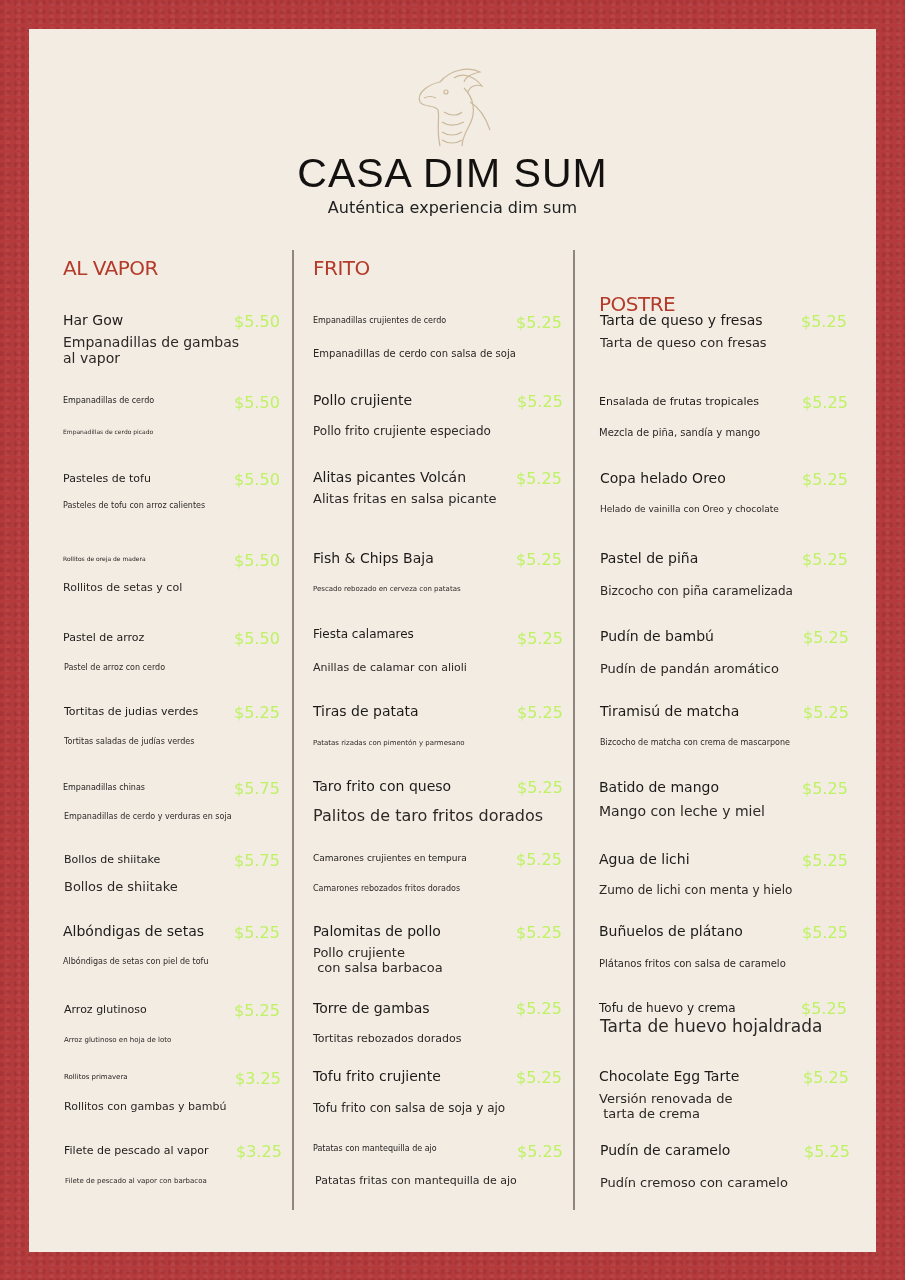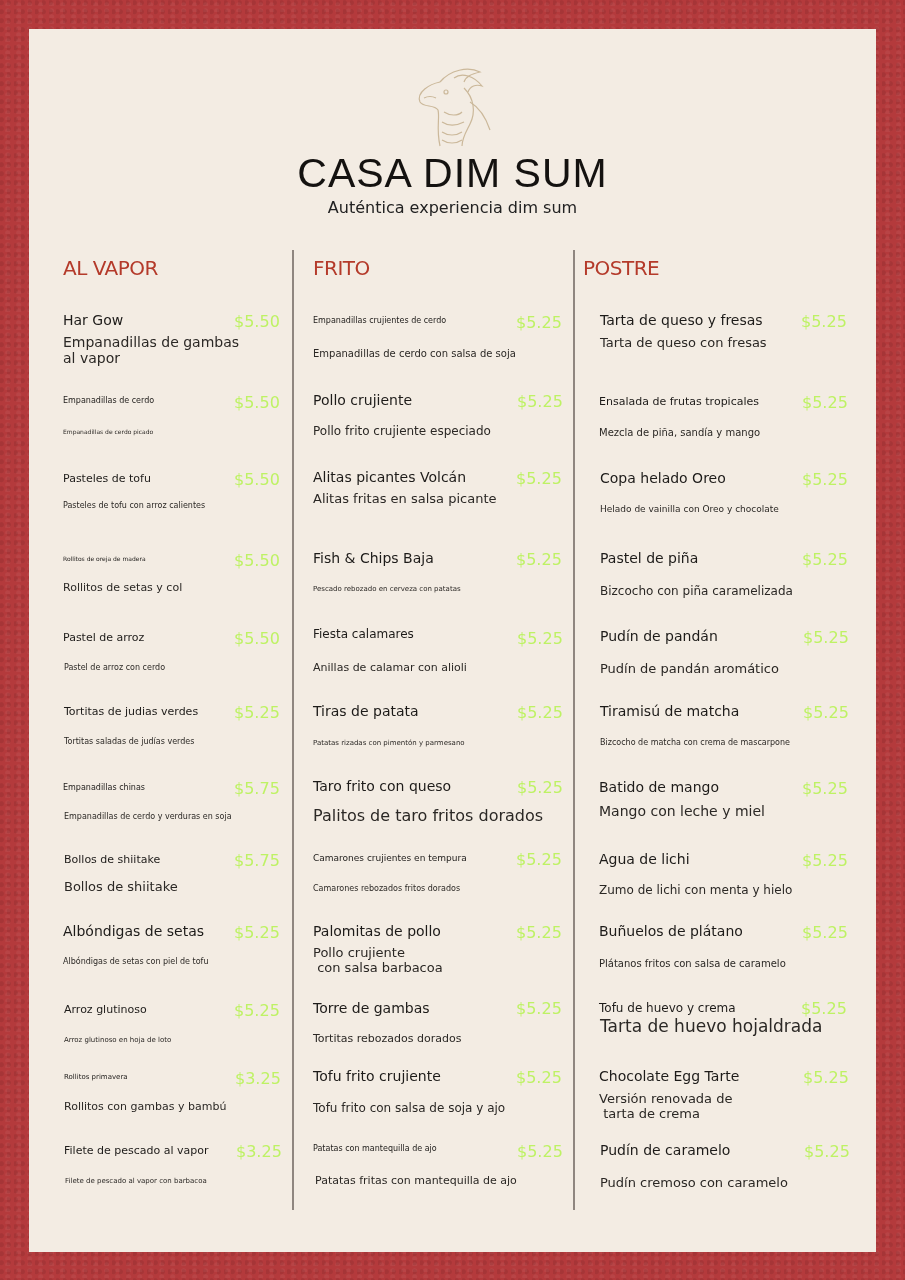--- a/index.html
+++ b/index.html
@@ -65,21 +65,21 @@
 </div>
 
 <div class="title">CASA DIM SUM</div>
 <div class="subtitle">Auténtica experiencia dim sum</div>
 
 <div class="divider" style="left:292px;"></div>
 <div class="divider" style="left:573px;"></div>
 
 <div class="section-title" style="left:63px;">AL VAPOR</div>
 <div class="section-title" style="left:313px;">FRITO</div>
-<div class="section-title" style="left:583px;">POSTRE</div>
+<div class="section-title" style="left:599px;margin-top:36px;">POSTRE</div>
 
 <div class="item" style="left:63px;top:312px;">
   <span class="name sz-l" style="top:0">Har Gow</span>
   <span class="price" style="left:171px;top:0">$5.50</span>
   <span class="desc sz-l" style="top:22px">Empanadillas de gambas
 al vapor</span>
 </div>
 <div class="item" style="left:63px;top:393px;">
   <span class="name sz-s" style="top:3px">Empanadillas de cerdo</span>
   <span class="price" style="left:171px;top:0">$5.50</span>
@@ -212,21 +212,21 @@
   <span class="name sz-l" style="top:0">Copa helado Oreo</span>
   <span class="price" style="left:202px;top:0">$5.25</span>
   <span class="desc sz-s" style="top:34px;font-size:9px">Helado de vainilla con Oreo y chocolate</span>
 </div>
 <div class="item" style="left:600px;top:550px;">
   <span class="name sz-l" style="top:0">Pastel de piña</span>
   <span class="price" style="left:202px;top:0">$5.25</span>
   <span class="desc sz-m" style="top:35px;font-size:12px">Bizcocho con piña caramelizada</span>
 </div>
 <div class="item" style="left:600px;top:628px;">
-  <span class="name sz-l" style="top:0">Pudín de pandán</span>
+  <span class="name sz-l" style="top:0">Pudín de bambú</span>
   <span class="price" style="left:203px;top:0">$5.25</span>
   <span class="desc sz-l" style="top:34px;font-size:13px">Pudín de pandán aromático</span>
 </div>
 <div class="item" style="left:600px;top:703px;">
   <span class="name sz-l" style="top:0">Tiramisú de matcha</span>
   <span class="price" style="left:203px;top:0">$5.25</span>
   <span class="desc sz-s" style="top:35px">Bizcocho de matcha con crema de mascarpone</span>
 </div>
 <div class="item" style="left:599px;top:779px;">
   <span class="name sz-l" style="top:0">Batido de mango</span>

